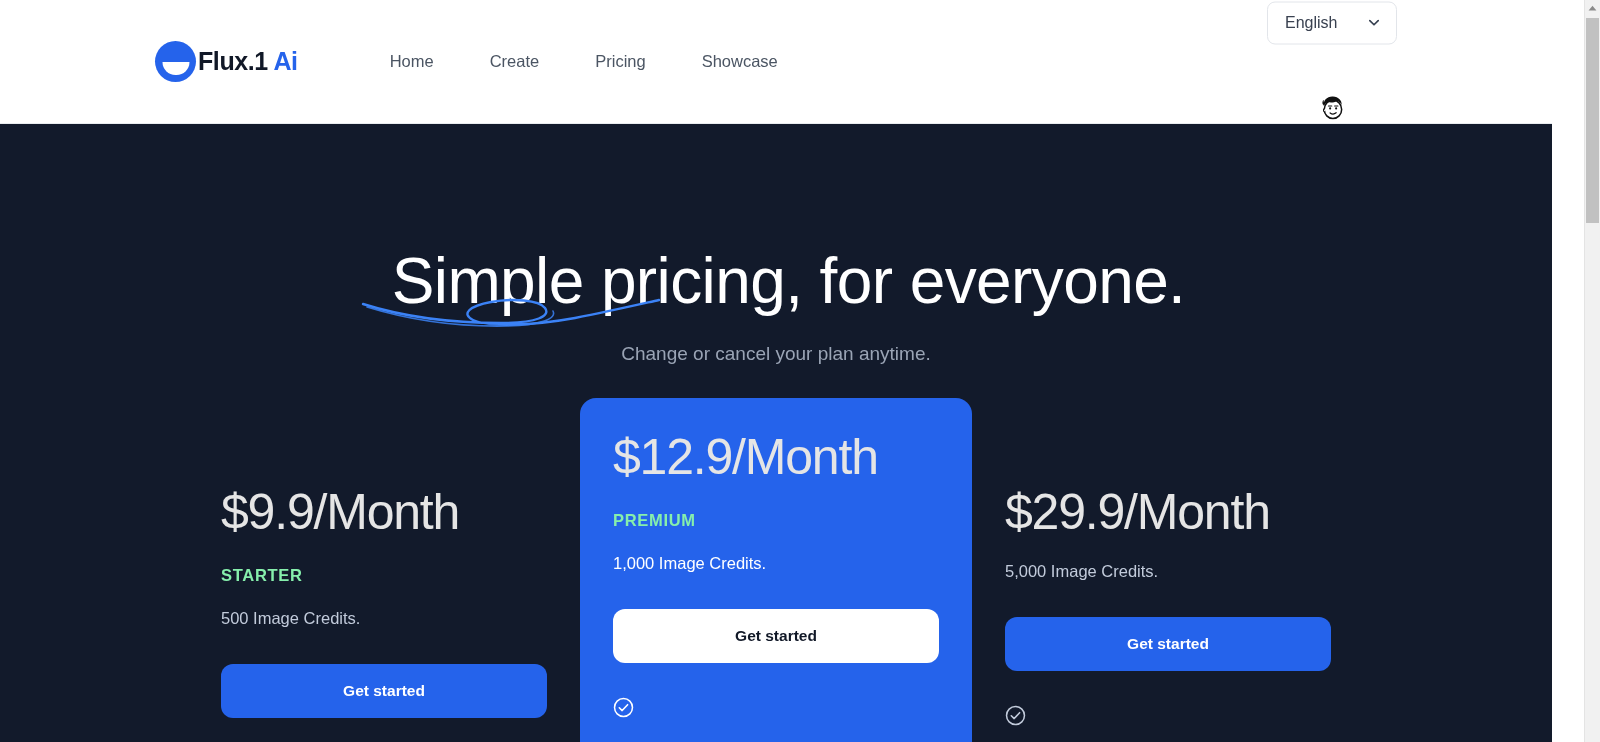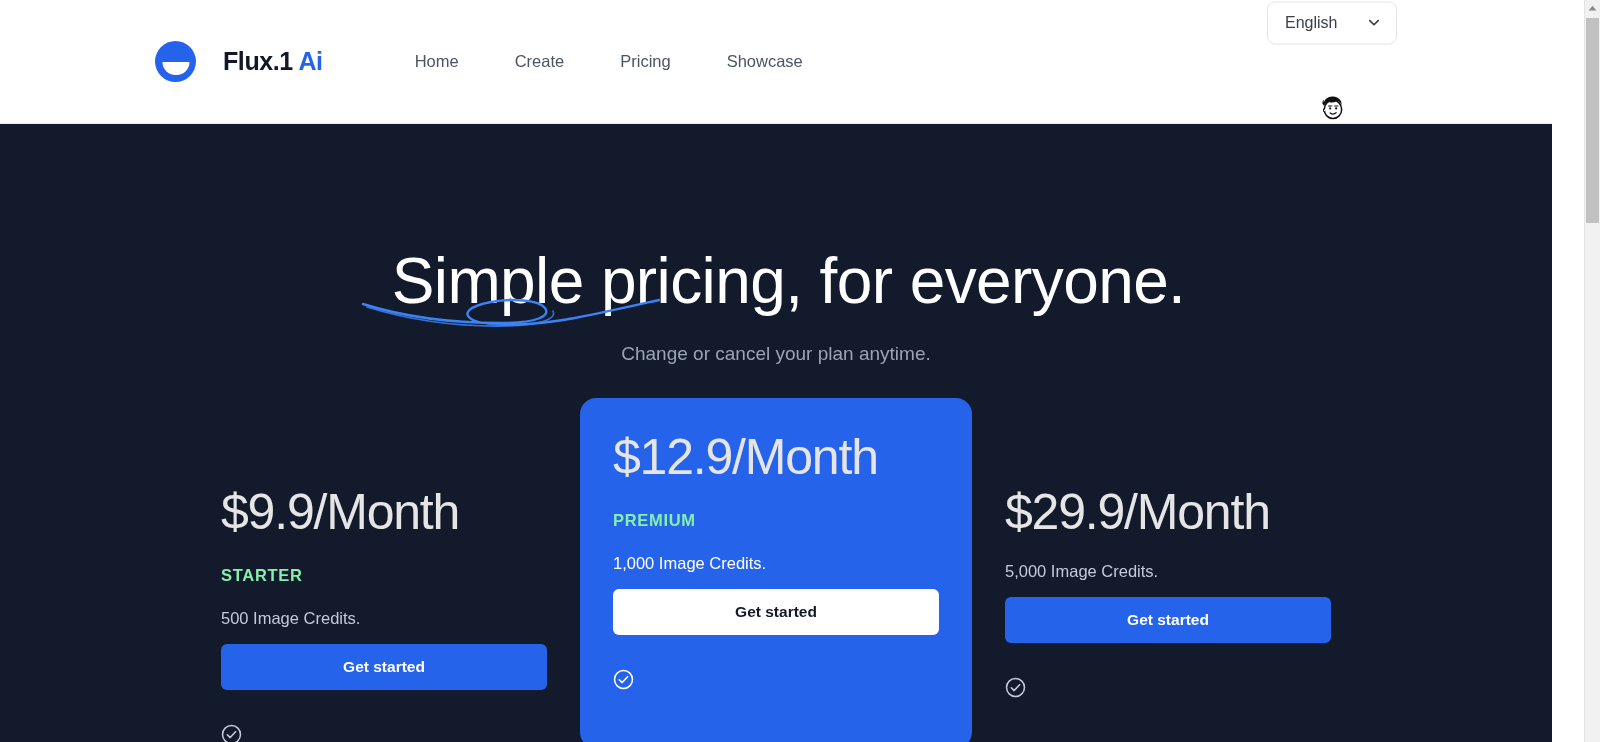--- a/index.html
+++ b/index.html
@@ -33,21 +33,21 @@
     display: flex;
     align-items: center;
     padding: 0 0 0 155px;
     border-bottom: 1px solid #e9ecef;
     position: relative;
   }
 
   .brand {
     display: flex;
     align-items: center;
-    gap: 27px;
+    gap: 2px;
     cursor: pointer;
     flex-shrink: 0;
   }
 
   .brand-mark {
     width: 41px;
     height: 41px;
     border-radius: 50%;
     background: #2563eb;
     position: relative;
@@ -224,24 +224,24 @@
   .card-credits {
     margin-top: 24px;
     font-size: 16.5px;
     color: #c2cbdb;
   }
   .card.featured .card-credits { color: #ffffff; }
 
   .card-cta {
     display: block;
     width: 100%;
-    margin-top: 16px;
-    height: 46px;
+    margin-top: 36px;
+    height: 54px;
     border: none;
-    border-radius: 6px;
+    border-radius: 12px;
     font-family: "Liberation Sans", sans-serif;
     font-size: 15.5px;
     font-weight: 700;
     cursor: pointer;
     background: #2563eb;
     color: #ffffff;
   }
   .card.featured .card-cta {
     background: #ffffff;
     color: #111827;

